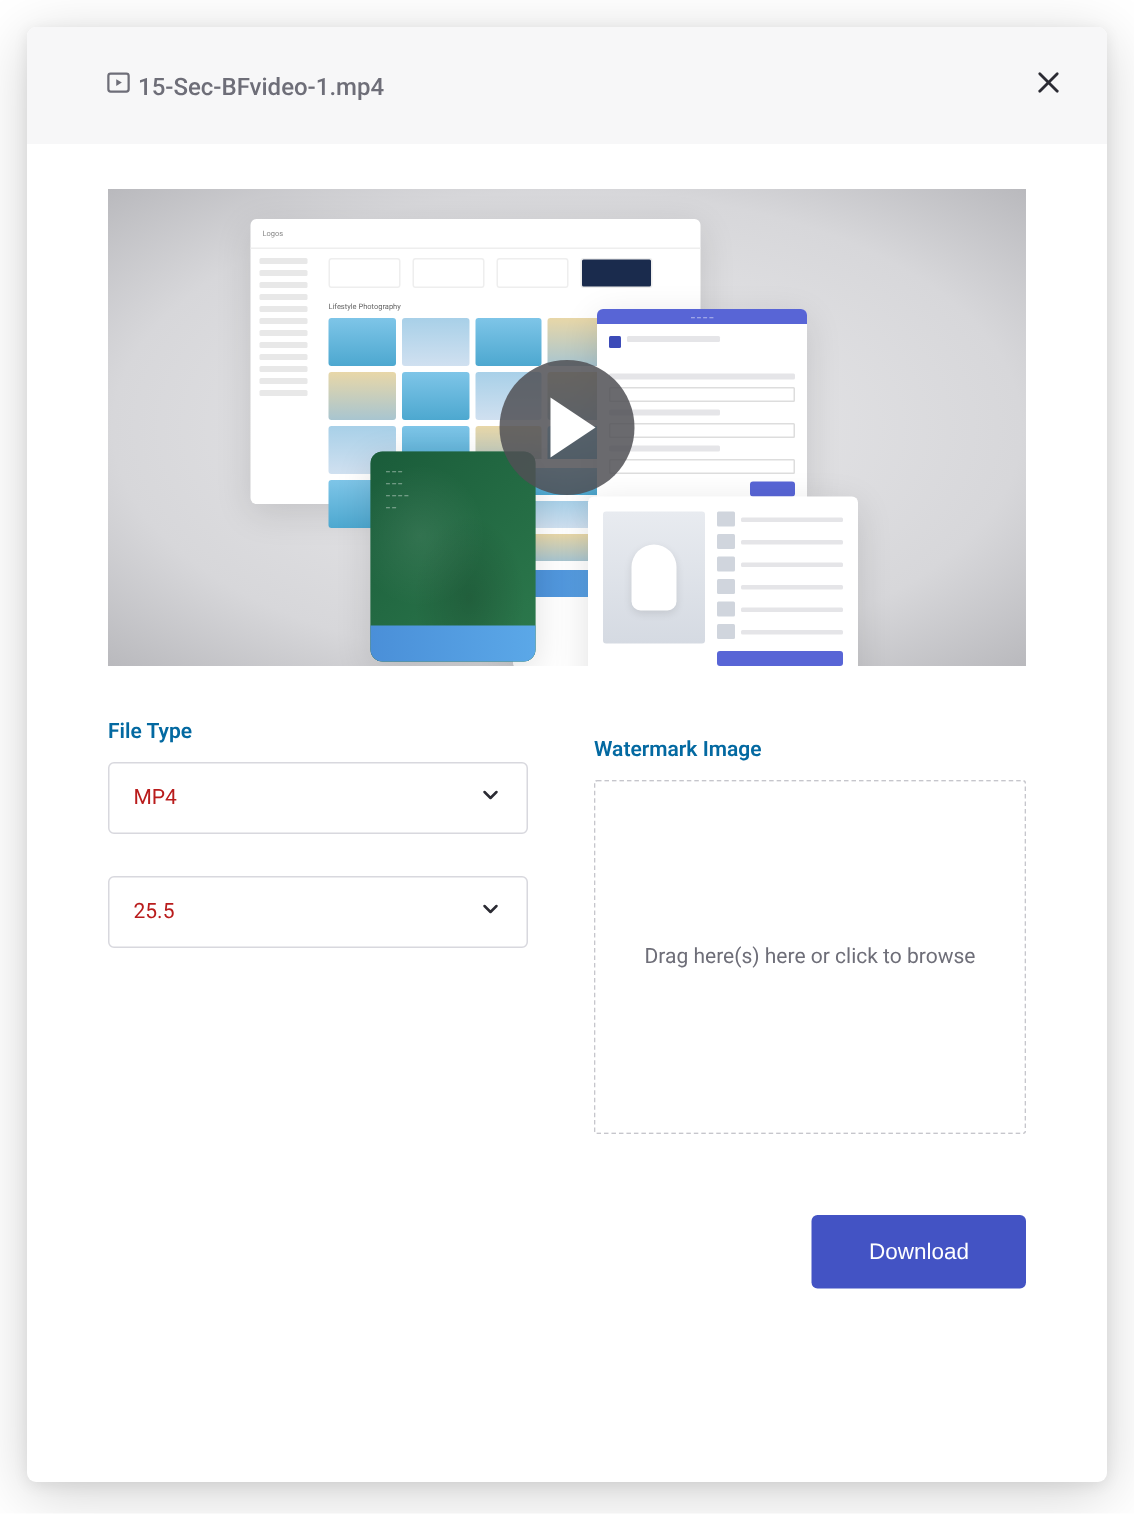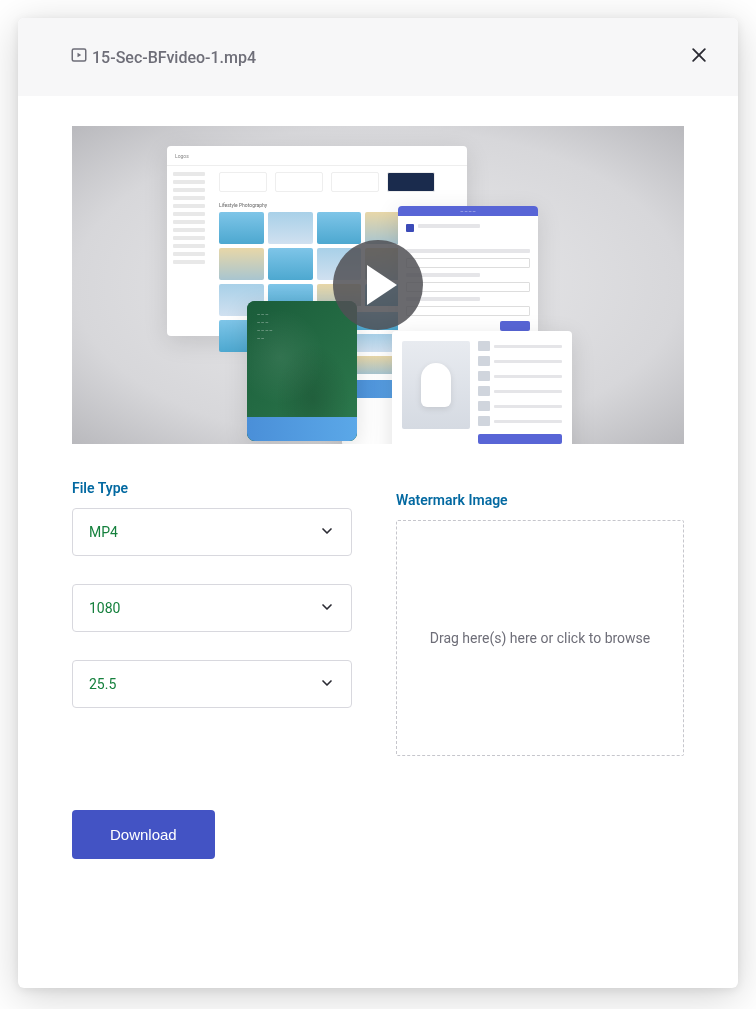--- a/index.html
+++ b/index.html
@@ -163,41 +163,41 @@
     width: 100%;
     height: 48px;
     border: 1px solid #d8d8de;
     border-radius: 4px;
     display: flex;
     align-items: center;
     justify-content: space-between;
     padding: 0 16px;
     cursor: pointer;
     font-size: 14px;
-    color: #15803d;
+    color: #b91c1c;
     background: #fff;
   }
   .select svg { color: #2b2b33; }
 
   .dropzone {
     border: 1px dashed #c6c6cc;
     border-radius: 2px;
     height: 236px;
     display: flex;
     align-items: center;
     justify-content: center;
     font-size: 14px;
     color: #6e6e78;
     cursor: pointer;
   }
 
   .footer {
     margin-top: 26px;
     display: flex;
-    justify-content: flex-start;
+    justify-content: flex-end;
   }
   .download-btn {
     background: #4353c4;
     color: #fff;
     font-size: 15px;
     font-weight: 400;
     border: none;
     border-radius: 4px;
     padding: 16px 38px;
     cursor: pointer;
@@ -368,28 +368,20 @@
             <span>MP4</span>
             <span>
               <svg width="16" height="16" viewBox="0 0 24 24" fill="none" stroke="currentColor" stroke-width="2.5" stroke-linecap="round" stroke-linejoin="round">
                   <polyline points="6 9 12 15 18 9"></polyline>
                 </svg>
             </span>
           </div>
         </div>
 
         <div class="form-group">
-          <div class="select">
-            <span>1080</span>
-            <span>
-              <svg width="16" height="16" viewBox="0 0 24 24" fill="none" stroke="currentColor" stroke-width="2.5" stroke-linecap="round" stroke-linejoin="round">
-                  <polyline points="6 9 12 15 18 9"></polyline>
-                </svg>
-            </span>
-          </div>
         </div>
 
 
         <div class="form-group">
           <div class="select">
             <span>25.5</span>
             <span>
               <svg width="16" height="16" viewBox="0 0 24 24" fill="none" stroke="currentColor" stroke-width="2.5" stroke-linecap="round" stroke-linejoin="round">
                   <polyline points="6 9 12 15 18 9"></polyline>
                 </svg>

